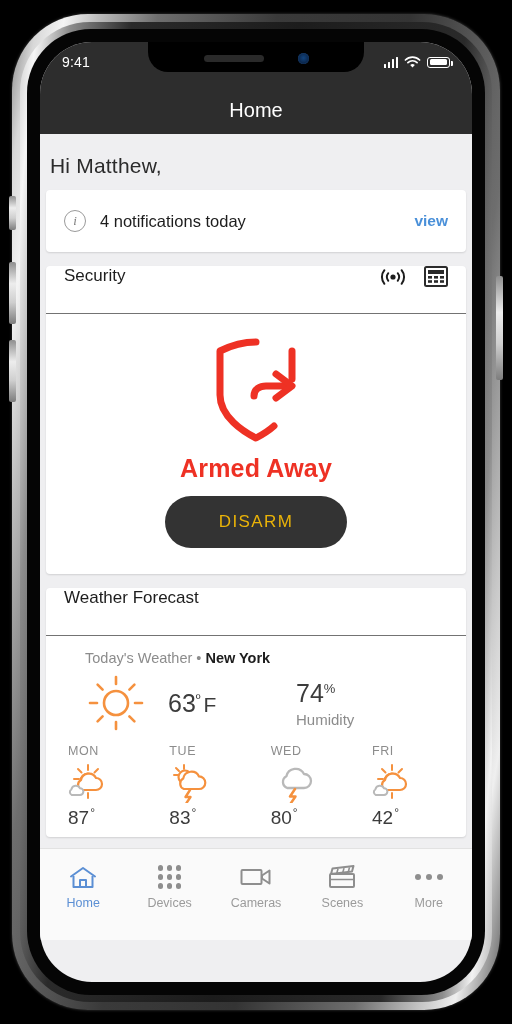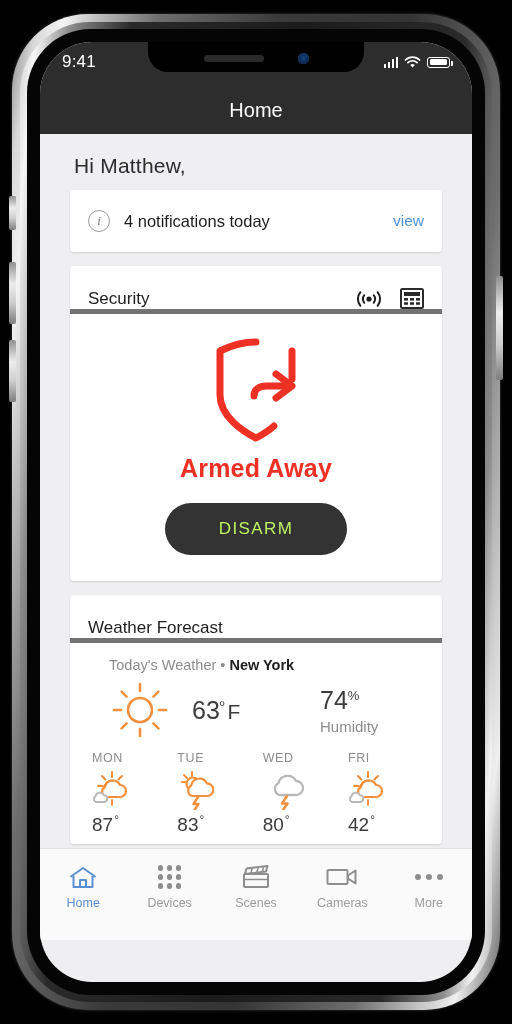--- a/index.html
+++ b/index.html
@@ -66,62 +66,62 @@
              background: radial-gradient(circle at 50% 45%, #12447e 0%, #0c2a52 55%, #05101f 100%);
              box-shadow: inset 0 0 1px #2f6fbd; margin-top: 2px; }
 
   
   .statusbar {
     position: relative; z-index: 20;
     height: 44px; background: #2d2d2d;
     display: flex; align-items: center; justify-content: space-between;
     padding: 0 22px; color: #fff;
   }
-  .clock { font-size: 17px; font-weight: 400; letter-spacing: .2px; margin-top: -4px; }
+  .clock { font-size: 14px; font-weight: 400; letter-spacing: .2px; margin-top: -4px; }
   .status-icons { display: flex; align-items: center; gap: 6px; margin-top: -4px; }
   .bars { display: flex; align-items: flex-end; gap: 1.5px; height: 11px; }
   .bars i { display: block; width: 2.5px; background: #fff; border-radius: .5px; }
   .bars i:nth-child(1){height:4px} .bars i:nth-child(2){height:6px}
   .bars i:nth-child(3){height:8.5px} .bars i:nth-child(4){height:11px}
   .batt { width: 23px; height: 11px; border: 1.3px solid #fff; border-radius: 3px; position: relative; }
   .batt::after { content:''; position:absolute; right:-3.5px; top:3px; width:2px; height:5px;
                  background:#fff; border-radius:0 1px 1px 0; }
   .batt i { position:absolute; left:1.5px; top:1.5px; bottom:1.5px; width:17px; background:#fff; border-radius:1.5px; }
 
   
   .navbar {
     background: #2d2d2d; height: 48px;
     display: flex; align-items: center; justify-content: center;
     color: #fff; font-size: 20px; font-weight: 400;
   }
 
   
-  .content { background: #efeff1; height: 806px; padding: 0 30px; position: relative; }
+  .content { background: #efeff1; height: 806px; padding: 0 6px; position: relative; }
   .greeting { font-size: 21px; color: #2b2b2b; font-weight: 400; padding: 20px 4px 12px; letter-spacing: .2px; }
 
   .card { background:#fff; border-radius:4px; box-shadow:0 1px 2px rgba(0,0,0,.13); }
 
   
   .notif { display:flex; align-items:center; height:62px; padding:0 18px; margin-bottom:14px; }
   .info-icon { width:22px; height:22px; border-radius:50%; border:1.4px solid #9a9a9a;
                color:#7d7d7d; font-size:13px; font-style:italic;
                display:flex; align-items:center; justify-content:center;
                font-family:"Liberation Serif", serif; flex:0 0 auto; }
   .notif-text { flex:1; font-size:16.5px; color:#1d1d1d; margin-left:14px; }
-  .notif-view { font-size:15.5px; color:#4a90d9; }
+  .notif-view { font-size:15.5px; color:#4a90d9;font-weight:bold; }
 
   
   .sec-card { margin-bottom:14px; }
-  .card-head { display:flex; align-items:flex-end; height:48px; padding:0 18px; border-bottom:5px solid #737373; }
+  .card-head { display:flex; align-items:flex-start; height:48px; padding:0 18px; border-bottom:1px solid #737373; }
   .card-title { flex:1; font-size:17px; color:#1d1d1d; }
   .head-icons { display:flex; align-items:center; gap:16px; }
   .sec-body { padding:22px 0 26px; display:flex; flex-direction:column; align-items:center; }
   .sec-status { font-size:25px; font-weight:bold; color:#ee3124; margin-top:12px; letter-spacing:.2px; }
-  .disarm-btn { margin-top:20px; width:182px; height:52px; border-radius:26px;
-                background:#333333; color:#bef264; border:0; font-size:17px; letter-spacing:1.4px;
+  .disarm-btn { margin-top:13px; width:182px; height:52px; border-radius:26px;
+                background:#333333; color:#eab308; border:0; font-size:17px; letter-spacing:1.4px;
                 font-family:"Liberation Sans", sans-serif; cursor:pointer; }
 
   
   .weather-body { padding:0 18px 8px; }
   .wx-loc { font-size:14.5px; color:#8c8c8c; padding:14px 0 2px;margin-left:21px; }
   .wx-loc b { color:#1d1d1d; font-weight:bold; }
   .wx-now { display:flex; align-items:center; padding:6px 0 10px; }
   .wx-now-icon { width:104px; display:flex; justify-content:center; }
   .wx-metric { text-align:left; }
   .wx-metric.temp { width:128px; }
@@ -383,46 +383,46 @@
                 <i></i>
                 <i></i>
                 <i></i>
               </span>
           </span>
           <span class="tab-label">Devices</span>
         </div>
 
         <div class="tab">
           <span class="tab-ico">
+            <svg width="32" height="22" viewBox="0 0 32 22">
+              <rect x="1.5" y="4" width="20" height="14" rx="1" fill="none" stroke="#8e8e8e" stroke-width="2"></rect>
+              <path d="M22 9.5 29.5 4.5v13L22 12.5z" fill="none" stroke="#8e8e8e" stroke-width="2" stroke-linejoin="round"></path>
+            </svg>
+          </span>
+          <span class="tab-label">Cameras</span>
+        </div>
+
+        <div class="tab">
+          <span class="tab-ico">
             <svg width="28" height="24" viewBox="0 0 28 24">
               <rect x="2" y="9" width="24" height="13" rx="1" fill="none" stroke="#8e8e8e" stroke-width="2"></rect>
               <path d="M3 9 4.5 3.5 25.5 1 24 6.5z" fill="none" stroke="#8e8e8e" stroke-width="2" stroke-linejoin="round"></path>
               <g stroke="#8e8e8e" stroke-width="1.6">
                 <path d="M10 3.8 8.7 8.6"></path>
                   <path d="M16 3.1 14.7 7.9"></path>
                   <path d="M21.5 2.4 20.2 7.2"></path>
               </g>
               <path d="M2 14.5h24" stroke="#8e8e8e" stroke-width="1.6"></path>
             </svg>
           </span>
           <span class="tab-label">Scenes</span>
         </div>
 
         <div class="tab">
           <span class="tab-ico">
-            <svg width="32" height="22" viewBox="0 0 32 22">
-              <rect x="1.5" y="4" width="20" height="14" rx="1" fill="none" stroke="#8e8e8e" stroke-width="2"></rect>
-              <path d="M22 9.5 29.5 4.5v13L22 12.5z" fill="none" stroke="#8e8e8e" stroke-width="2" stroke-linejoin="round"></path>
-            </svg>
-          </span>
-          <span class="tab-label">Cameras</span>
-        </div>
-
-        <div class="tab">
-          <span class="tab-ico">
             <span class="ellipsis">
                 <i></i>
                 <i></i>
                 <i></i>
               </span>
           </span>
           <span class="tab-label">More</span>
         </div>
 
       </div>

